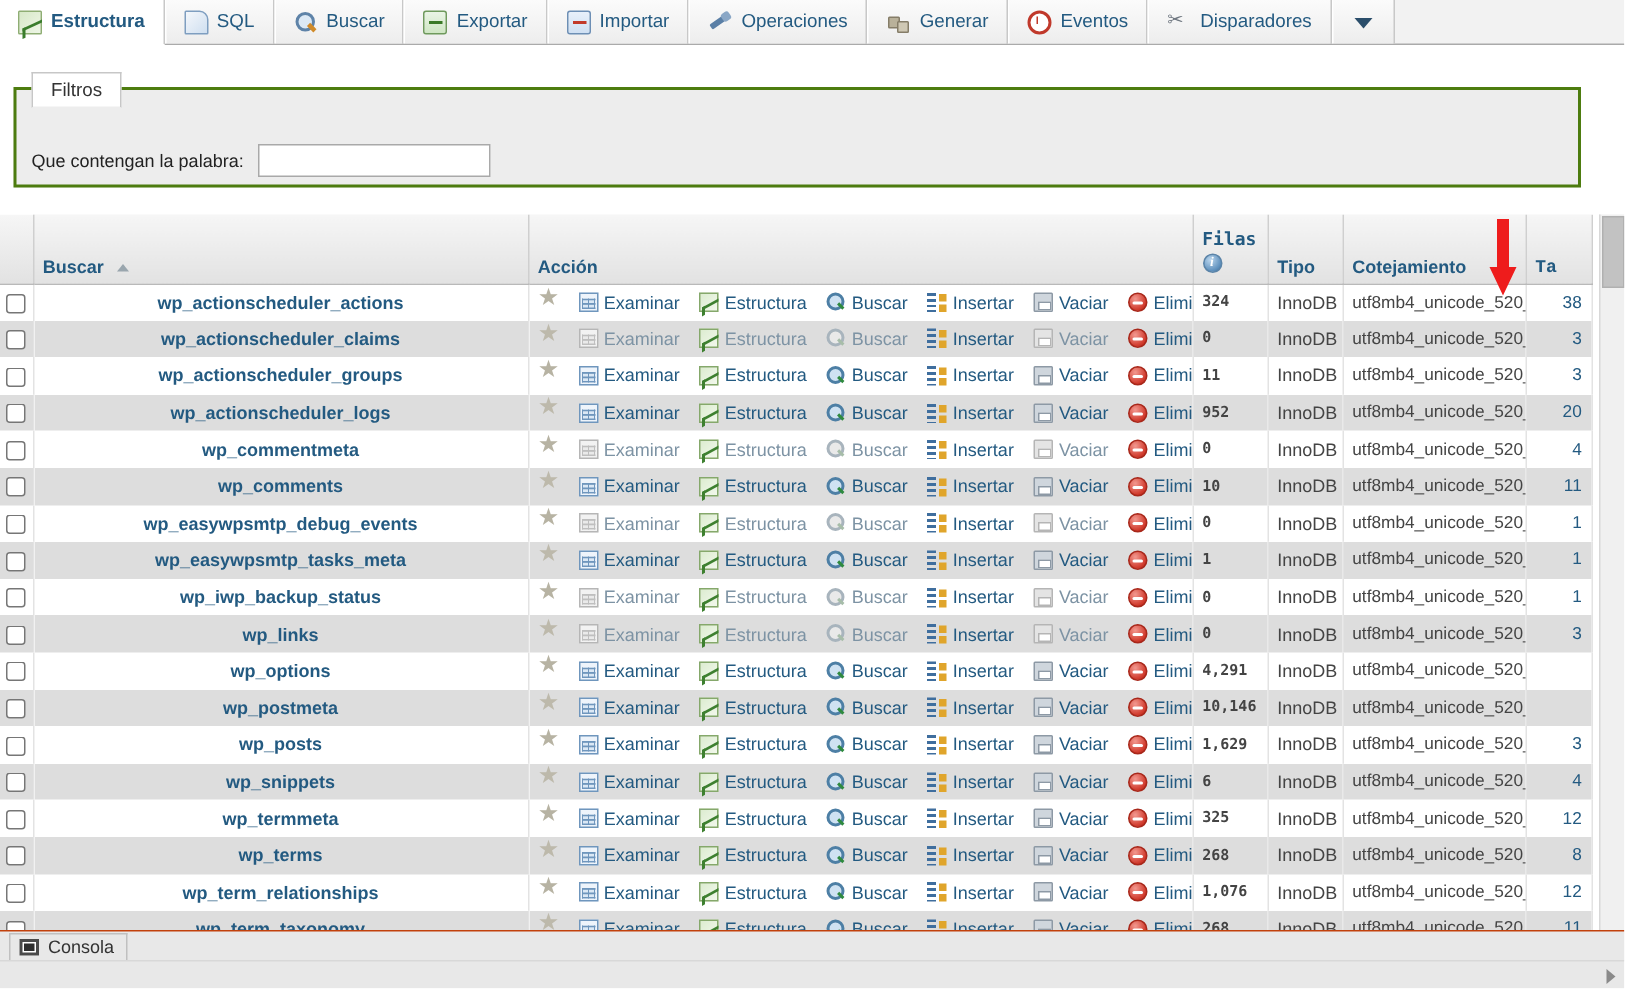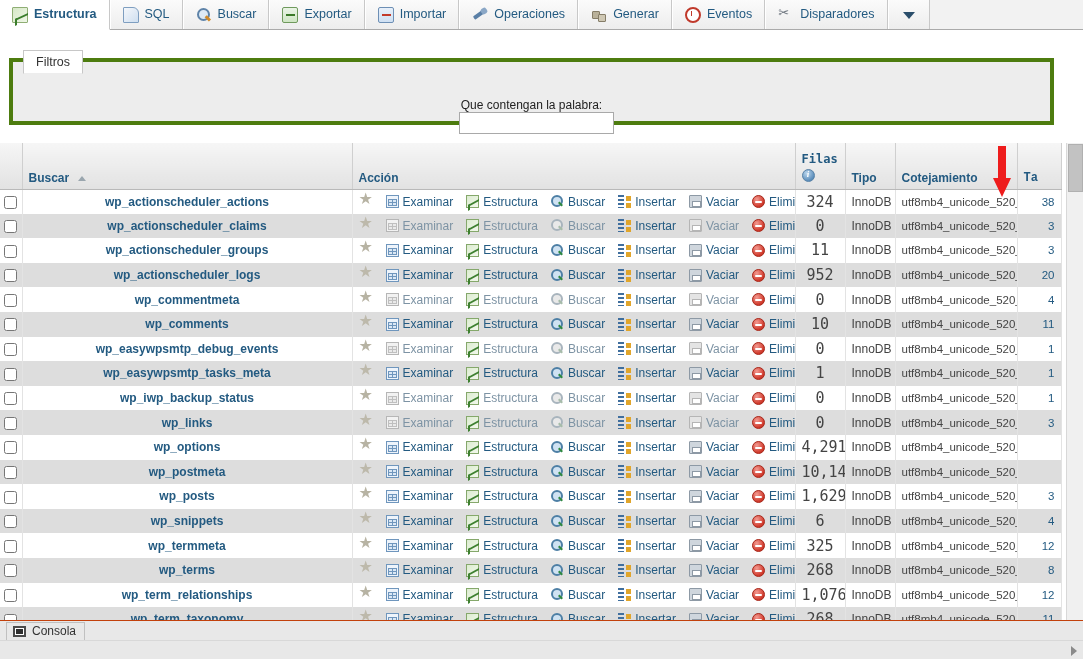--- a/index.html
+++ b/index.html
@@ -116,35 +116,35 @@
   }
   .ico-more:before{
     content:""; position:absolute; left:2px; top:5px;
     border-left:6px solid transparent; border-right:6px solid transparent;
     border-top:7px solid #2b4e6b;
   }
 
   
   .filters {
     position: absolute; left: 9px; top: 58px; width: 1045px; height: 67px;
-    border: 4px solid #4d7c0f;
+    border: 2px solid #4d7c0f;
     background: #ededed;
   }
   .filters-legend {
     position: absolute; left: 10px; top: -12px;
     background: #ffffff;
     border: 1px solid #c7c7c7;
     padding: 4px 12px 4px 12px;
     font-size: 12.5px;
     color: #333;
     border-bottom: 1px solid #ededed;
   }
   .filters-row {
     position: absolute; left: 0; top: 36px; width:100%;
-    display:flex; align-items:center; padding-left:10px;flex-direction:column;
+    display:flex; align-items:center; padding-left:10px;
   }
   .filters-label { font-size: 12px; color:#222; margin-right: 10px; }
   .filters-input {
     width: 155px; height: 22px;
     border: 1px solid #a9a9a9;
     background: #fff;
     font-family: "Liberation Sans", sans-serif;
     font-size: 12px;
     padding: 0 4px;
   }
@@ -182,21 +182,21 @@
     vertical-align: middle;
     white-space: nowrap;
     overflow: hidden;
   }
   tr.odd  td { background: #ffffff; }
   tr.even td { background: #dddddd; }
 
   .c-check { width: 22px; text-align: center; padding: 0 !important; }
   .c-name  { width: 330px; text-align: center; }
   .c-act   { width: 443px; }
-  .c-rows  { width: 50px; text-align: center; color:#444; font-family:"DejaVu Sans Mono", monospace; font-size:15px;}
+  .c-rows  { width: 50px; text-align: left; color:#444; font-family:"DejaVu Sans Mono", monospace; font-size:10px;font-weight:bold;}
   .c-type  { width: 50px; color:#444; }
   .c-coll  { width: 122px; color:#444; font-size:11.5px; }
   .c-size  { width: 44px; text-align: right; color:#235a81; font-size:11.5px; }
 
   .tbl-name { color: #235a81; font-weight: bold; font-size: 12px; text-decoration: none; }
 
   input.cb {
     margin: 0; padding: 0; width: 13px; height: 13px;
     vertical-align: middle;
   }

